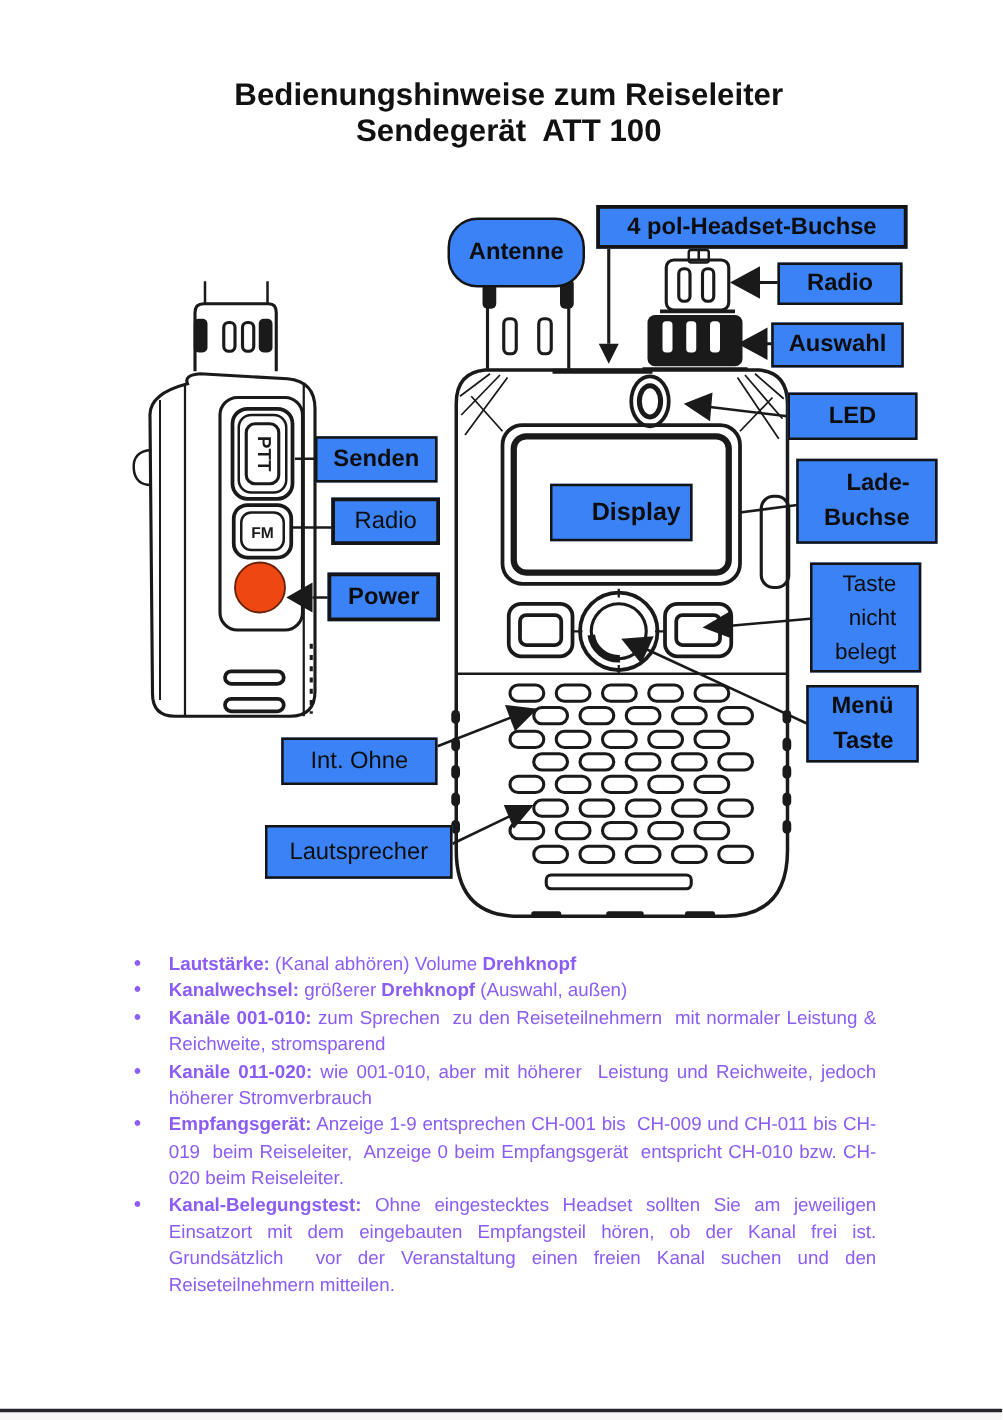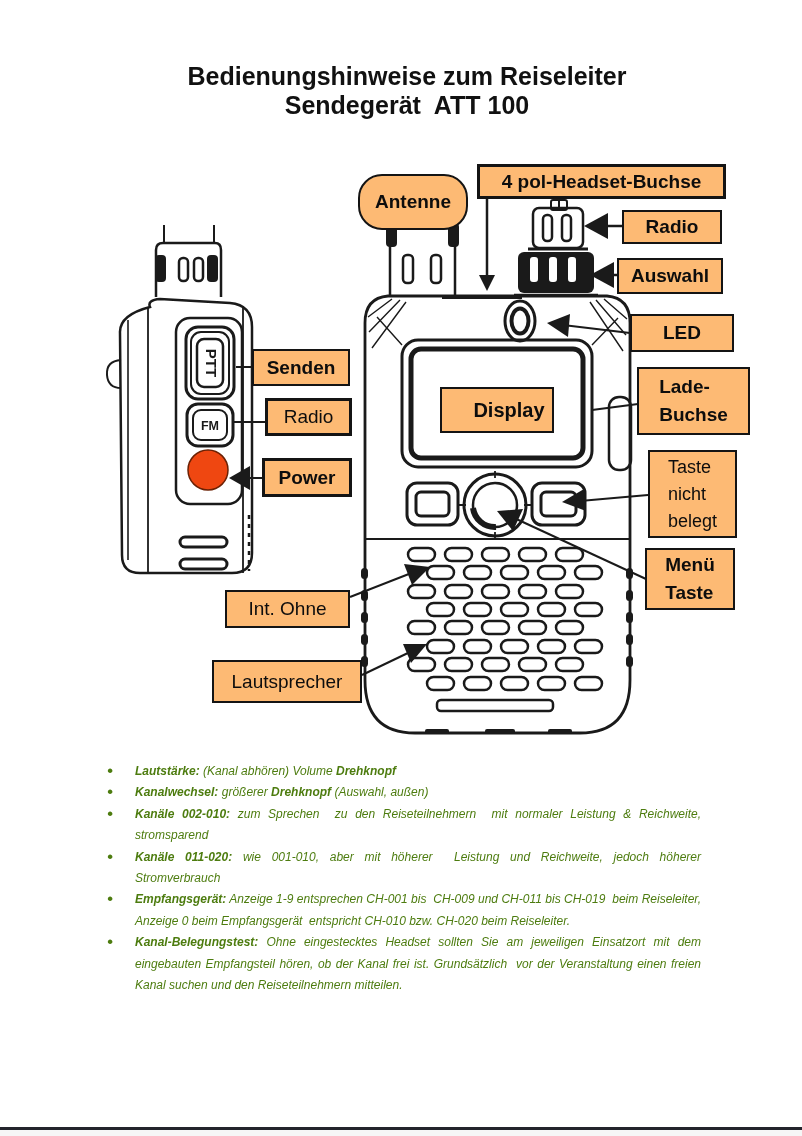--- a/index.html
+++ b/index.html
@@ -5,27 +5,27 @@
   html,body{margin:0;padding:0;background:#fff;}
   .page{position:relative;width:802px;height:1136px;background:#ffffff;overflow:hidden;
         font-family:"Liberation Sans","DejaVu Sans",sans-serif;color:#111;}
   .title{position:absolute;top:62px;left:12px;width:790px;text-align:center;
          font-weight:bold;font-size:25px;line-height:29px;white-space:pre-wrap;}
   .diagram-svg{position:absolute;left:0;top:155px;}
   .diagram-svg .ln{stroke:#1a1a1a;fill:none;}
   .diagram-svg .fl{fill:#1a1a1a;stroke:none;}
   .diagram-svg .wh{fill:#ffffff;stroke:#1a1a1a;}
   .diagram-svg text{font-family:"Liberation Sans","DejaVu Sans",sans-serif;font-weight:bold;fill:#1a1a1a;}
-  .lbl{position:absolute;background:#fdba74;border:2px solid #141414;box-sizing:border-box;
-       display:flex;align-items:center;justify-content:center;text-align:left;
+  .lbl{position:absolute;background:#3b82f6;border:2px solid #141414;box-sizing:border-box;
+       display:flex;align-items:center;justify-content:center;text-align:right;
        font-size:19px;line-height:28px;white-space:pre-line;color:#0d0d0d;}
   .lbl.bold{font-weight:bold;}
   .lbl.b3{border-width:3px;}
   .bullets{position:absolute;left:100px;top:761px;width:601px;margin:0;padding:0;
-           list-style:none;font-size:12px;line-height:21.4px;color:#4d7c0f;font-style:italic;}
+           list-style:none;font-size:15px;line-height:21.4px;color:#8b5cf6;}
   .bullets li{position:relative;padding-left:35px;text-align:justify;}
   .bullets li::before{content:"\2022";position:absolute;left:7px;top:-1px;font-size:17px;}
   .bullets span{white-space:pre-wrap;}
   .b{font-weight:bold;}
   .bottom-rule{position:absolute;left:0;top:1127px;width:802px;height:3px;background:#23242c;}
   .bottom-strip{position:absolute;left:0;top:1130px;width:802px;height:6px;background:#f6f6f6;}
 </style>
 </head>
 <body>
 
@@ -226,21 +226,21 @@
 belegt</div>
   <div class="lbl bold" style="left:645px;top:548px;width:90px;height:62px;">Menü
 Taste</div>
   <div class="lbl" style="left:225px;top:590px;width:125px;height:38px;">Int. Ohne</div>
   <div class="lbl" style="left:212px;top:660px;width:150px;height:43px;">Lautsprecher</div>
   <div class="lbl bold" style="left:440px;top:387px;width:114px;height:46px;font-size:20px;padding-left:24px;">Display</div>
 
   <ul class="bullets">
     <li><span class="b">Lautstärke:</span><span> (Kanal abhören) Volume </span><span class="b">Drehknopf</span><span></span></li>
     <li><span class="b">Kanalwechsel:</span><span> größerer </span><span class="b">Drehknopf</span><span> (Auswahl, außen)</span></li>
-    <li><span class="b">Kanäle 002-010:</span><span> zum Sprechen  zu den Reiseteilnehmern  mit normaler Leistung &amp; Reichweite, stromsparend</span><span class="b"></span><span></span></li>
+    <li><span class="b">Kanäle 001-010:</span><span> zum Sprechen  zu den Reiseteilnehmern  mit normaler Leistung &amp; Reichweite, stromsparend</span><span class="b"></span><span></span></li>
     <li><span class="b">Kanäle 011-020:</span><span> wie 001-010, aber mit höherer  Leistung und Reichweite, jedoch höherer Stromverbrauch</span><span class="b"></span><span></span></li>
     <li><span class="b">Empfangsgerät:</span><span> Anzeige 1-9 entsprechen CH-001 bis  CH-009 und CH-011 bis CH-019  beim Reiseleiter,  Anzeige 0 beim Empfangsgerät  entspricht CH-010 bzw. CH-020 beim Reiseleiter.</span><span class="b"></span><span></span></li>
     <li><span class="b">Kanal-Belegungstest:</span><span> Ohne eingestecktes Headset sollten Sie am jeweiligen Einsatzort mit dem eingebauten Empfangsteil hören, ob der Kanal frei ist. Grundsätzlich  vor der Veranstaltung einen freien Kanal suchen und den Reiseteilnehmern mitteilen.</span><span class="b"></span><span></span></li>
   </ul>
 
   <div class="bottom-rule"></div>
   <div class="bottom-strip"></div>
 </div>
 
 </body></html>

